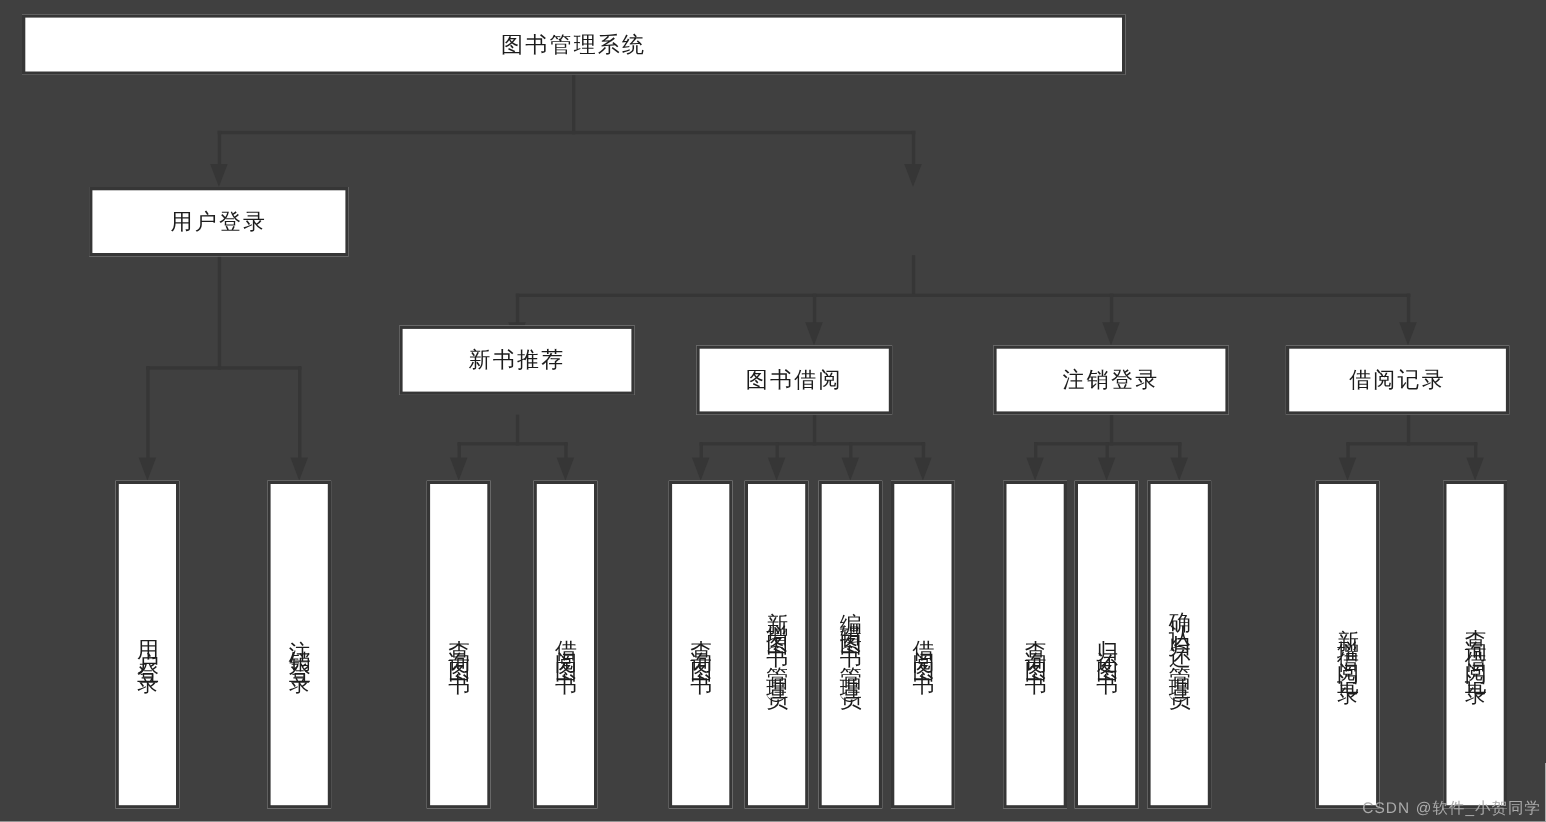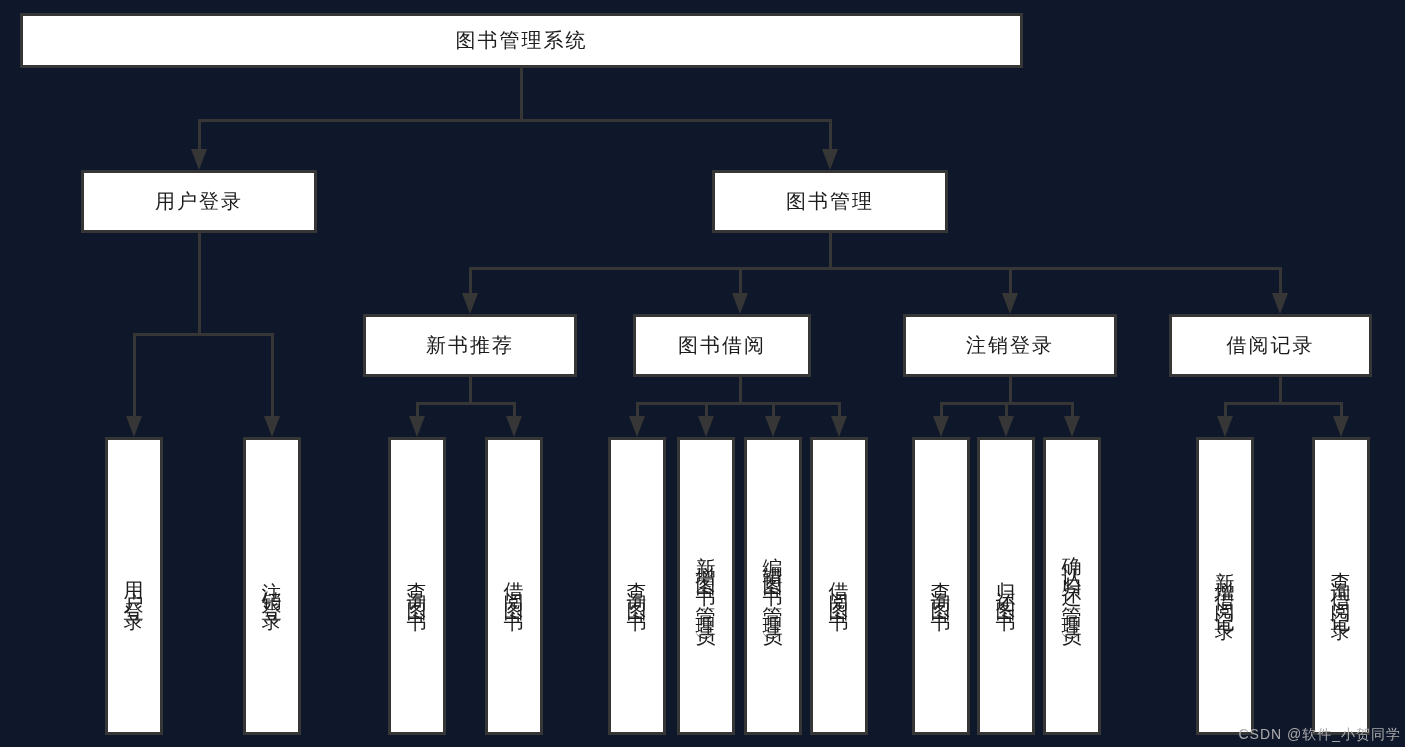--- a/index.html
+++ b/index.html
@@ -1,20 +1,20 @@
 <!DOCTYPE html>
 <html><head>
 <meta charset="utf-8">
 <style>
   html, body { margin: 0; padding: 0; background: #ffffff; }
   .canvas {
     position: relative;
     width: 1405px;
     height: 747px;
-    background: #0f172a;
+    background: #404040;
     font-family: "Liberation Sans", "DejaVu Sans", sans-serif;
     overflow: hidden;
   }
   .box {
     position: absolute;
     box-sizing: border-box;
     border: 3px solid #363636;
     background: #ffffff;
     display: flex;
     align-items: center;
@@ -66,43 +66,40 @@
   <div class="vline" style="left:520px; top:68px; height:54px;"></div>
   <div class="hline" style="left:197.5px; top:119px; width:634px;"></div>
   <div class="vline" style="left:197.5px; top:119px; height:32px;"></div>
   <div class="arrowhead" style="left:191px; top:149px;"></div>
   <div class="vline" style="left:828.5px; top:119px; height:32px;"></div>
   <div class="arrowhead" style="left:822px; top:149px;"></div>
 
   <div class="box" style="left:81px; top:170px; width:236px; height:63px;">
     <span>用户登录</span>
   </div>
-  <div class="box" style="left:712px; top:170px; width:236px; height:63px;">
-    <span>图书管理</span>
-  </div>
 
   <div class="vline" style="left:197.5px; top:232px; height:104px;"></div>
   <div class="hline" style="left:132.5px; top:333px; width:141px;"></div>
   <div class="vline" style="left:132.5px; top:333px; height:85px;"></div>
   <div class="arrowhead" style="left:126px; top:416px;"></div>
   <div class="vline" style="left:270.5px; top:333px; height:85px;"></div>
   <div class="arrowhead" style="left:264px; top:416px;"></div>
 
   <div class="vline" style="left:828.5px; top:232px; height:38px;"></div>
   <div class="hline" style="left:468.5px; top:267px; width:813px;"></div>
   <div class="vline" style="left:468.5px; top:267px; height:28px;"></div>
   <div class="arrowhead" style="left:462px; top:293px;"></div>
   <div class="vline" style="left:738.5px; top:267px; height:28px;"></div>
   <div class="arrowhead" style="left:732px; top:293px;"></div>
   <div class="vline" style="left:1008.5px; top:267px; height:28px;"></div>
   <div class="arrowhead" style="left:1002px; top:293px;"></div>
   <div class="vline" style="left:1278.5px; top:267px; height:28px;"></div>
   <div class="arrowhead" style="left:1272px; top:293px;"></div>
 
-  <div class="box" style="left:363px; top:314px; width:214px; height:63px;text-align:center;">
+  <div class="box" style="left:363px; top:296px; width:214px; height:63px;text-align:center;">
     <span>新书推荐</span>
   </div>
   <div class="box" style="left:633px; top:314px; width:178px; height:63px;">
     <span>图书借阅</span>
   </div>
   <div class="box" style="left:903px; top:314px; width:214px; height:63px;">
     <span>注销登录</span>
   </div>
   <div class="box" style="left:1169px; top:314px; width:203px; height:63px;">
     <span>借阅记录</span>

